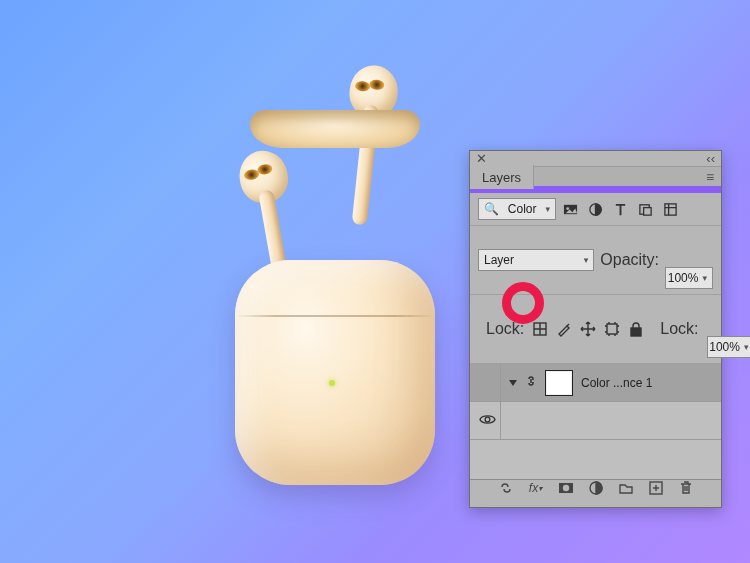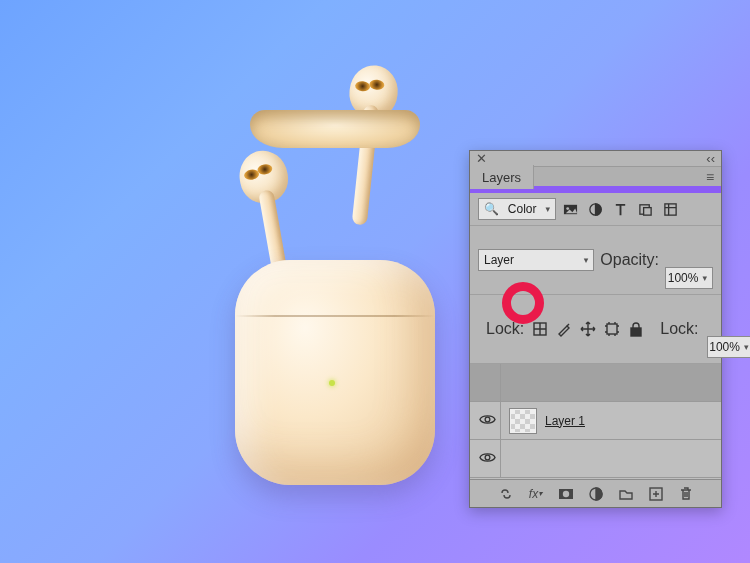--- a/index.html
+++ b/index.html
@@ -123,21 +123,21 @@
     border:1px solid #888;
   }
   .thumb.grad {
     background: linear-gradient(135deg,#7aa8ff 0%, #9a8cff 60%, #c48bff 100%);
     border:1px solid #888;
   }
   .layer .name { font-size:12px; color:#222; white-space:nowrap; overflow:hidden; text-overflow:ellipsis; }
   .layer .name.underlined { text-decoration: underline; }
 
   .panel-footer {
-    height:28px; display:flex; align-items:center; justify-content:center; gap:14px;
+    height:28px; display:flex; align-items:flex-start; justify-content:center; gap:14px;
     background:#b7b7b7; border-top:1px solid #8c8c8c;
   }
   .panel-footer .ic { opacity:.85; cursor:pointer; }
 
   
   .annot-circle {
     position:absolute; width:42px; height:42px; border:9px solid #ea1a4b; border-radius:50%;
     left:502px; top:282px; pointer-events:none;
   }
 </style>
@@ -276,48 +276,41 @@
     <div class="layer selected">
       <div class="viscol">
         <span class="eye hidden">
           <svg viewBox="0 0 18 18">
               <path d="M1 9 C3 4 15 4 17 9 C15 14 3 14 1 9 Z"></path>
               <circle cx="9" cy="9" r="2.5"></circle>
             </svg>
         </span>
       </div>
       <div class="divider"></div>
-    </div>
+      <div class="content">
+        <span class="arrow-down"></span>
+        <span class="linkic"><svg viewBox="0 0 12 12">
+              <path d="M4 4 A2 2 0 0 1 8 4 V5 M4 8 A2 2 0 0 0 8 8 V7 M6 4 V8"></path>
+            </svg></span>
+        <div class="thumb"></div>
+        <span class="name">Color ...nce 1</span>
+      </div>
+    </div>
+
 
     <div class="layer">
       <div class="viscol">
         <span class="eye">
           <svg viewBox="0 0 18 18">
               <path d="M1 9 C3 4 15 4 17 9 C15 14 3 14 1 9 Z"></path>
               <circle cx="9" cy="9" r="2.5"></circle>
             </svg>
         </span>
       </div>
       <div class="divider"></div>
-      <div class="content">
-        <div class="thumb trans"></div>
-        <span class="name underlined">Layer 1</span>
-      </div>
-    </div>
-
-    <div class="layer">
-      <div class="viscol">
-        <span class="eye">
-          <svg viewBox="0 0 18 18">
-              <path d="M1 9 C3 4 15 4 17 9 C15 14 3 14 1 9 Z"></path>
-              <circle cx="9" cy="9" r="2.5"></circle>
-            </svg>
-        </span>
-      </div>
-      <div class="divider"></div>
     </div>
 
   </div>
 
   <div class="panel-footer">
     <span class="ic">
         <svg viewBox="0 0 16 16">
           <path d="M4 7 A3 3 0 0 1 10 7 M6 9 A3 3 0 0 0 12 9"></path>
         </svg>
       </span>

